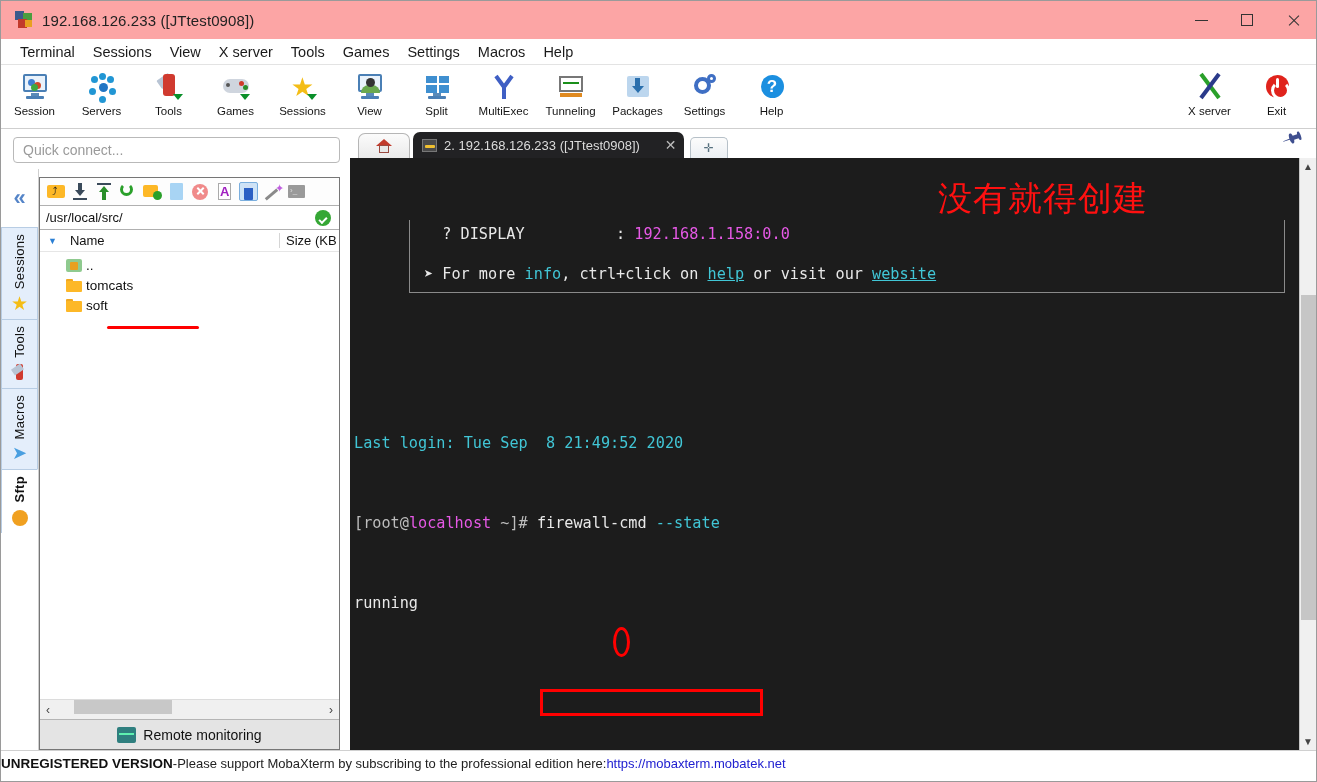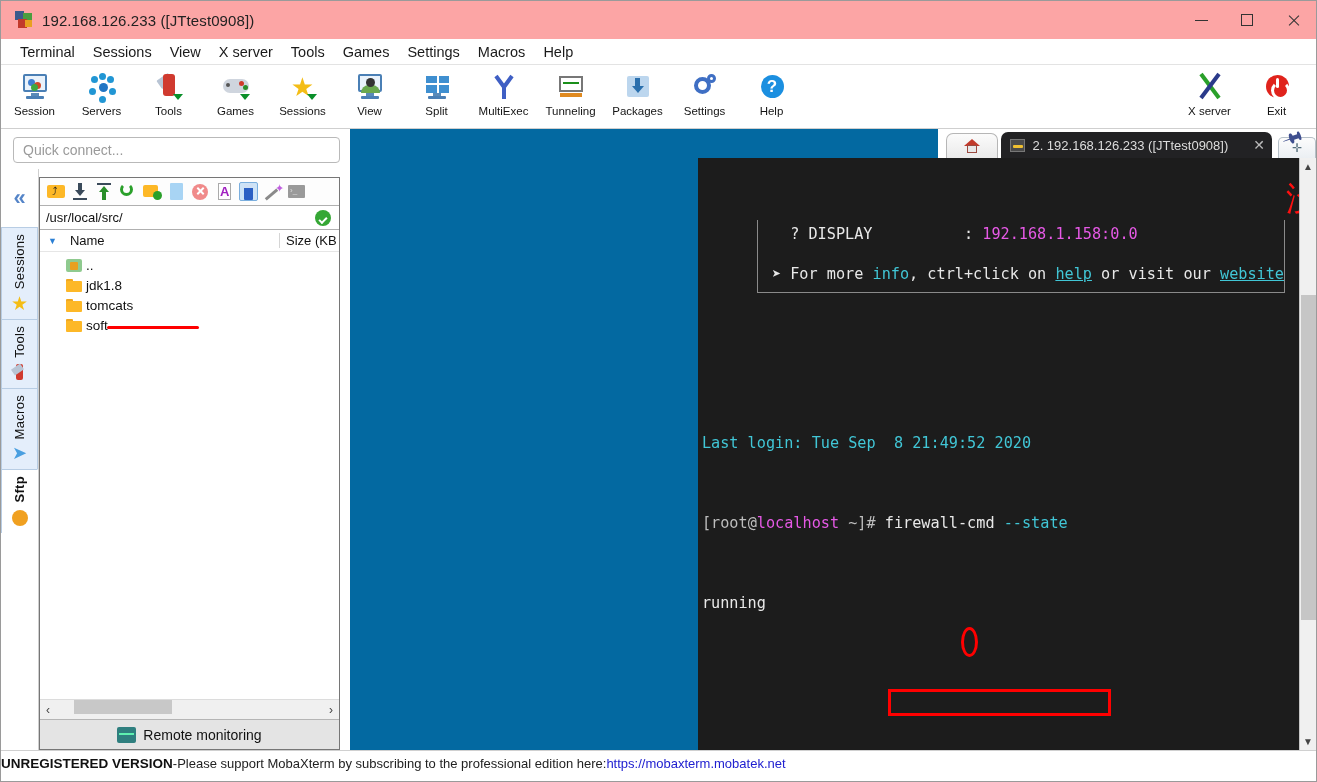--- a/index.html
+++ b/index.html
@@ -172,21 +172,21 @@
   .rm-ico { width:19px;height:16px;background:#2f7f7f;border-radius:2px;position:relative;}
   .rm-ico::after{content:"";position:absolute;left:2px;top:6px;width:15px;height:2px;background:#5ef0b0;}
   .follow-row {
     height: 34px; min-height:34px; background:#ffffff; display:flex; align-items:center;
     justify-content:center; gap:8px; font-size:14px; color:#111;
   }
   .cbx { width:15px;height:15px;border:1px solid #555;background:#fff;position:relative;}
   .cbx::after{content:"";position:absolute;left:3px;top:4px;width:7px;height:3px;border-left:2px solid #333;border-bottom:2px solid #333;transform:rotate(-45deg);}
 
   
-  .rightcol { flex: 1; display: flex; flex-direction: column; min-width:0; background:#0369a1;align-items:flex-end; }
+  .rightcol { flex: 1; display: flex; flex-direction: column; min-width:0; background:#0369a1; }
   .tabstrip {
     height: 29px; min-height: 29px; background: #ffffff; display: flex; align-items: flex-end;
     position: relative; padding-left: 8px;
   }
   .home-tab {
     width: 52px; height: 25px; background: linear-gradient(#fbfbfb,#eaeaea);
     border: 1px solid #b6b6b6; border-bottom:none; border-radius: 7px 7px 0 0;
     display:flex; align-items:center; justify-content:center;
   }
   .home-ico { width:16px;height:15px;position:relative;}
@@ -546,27 +546,20 @@
             <div class="filelist">
               <div class="frow">
                 <div class="up-ico"></div>
                 <span>..</span>
               </div>
               <div class="frow">
                 <div class="folder-ico">
                     <div class="tab"></div>
                     <div class="bd"></div>
                   </div>
-                <span>jdk1.8</span>
-              </div>
-              <div class="frow">
-                <div class="folder-ico">
-                    <div class="tab"></div>
-                    <div class="bd"></div>
-                  </div>
                 <span>tomcats</span>
               </div>
               <div class="frow">
                 <div class="folder-ico">
                     <div class="tab"></div>
                     <div class="bd"></div>
                   </div>
                 <span>soft</span>
               </div>
               <div class="red-underline"></div>

